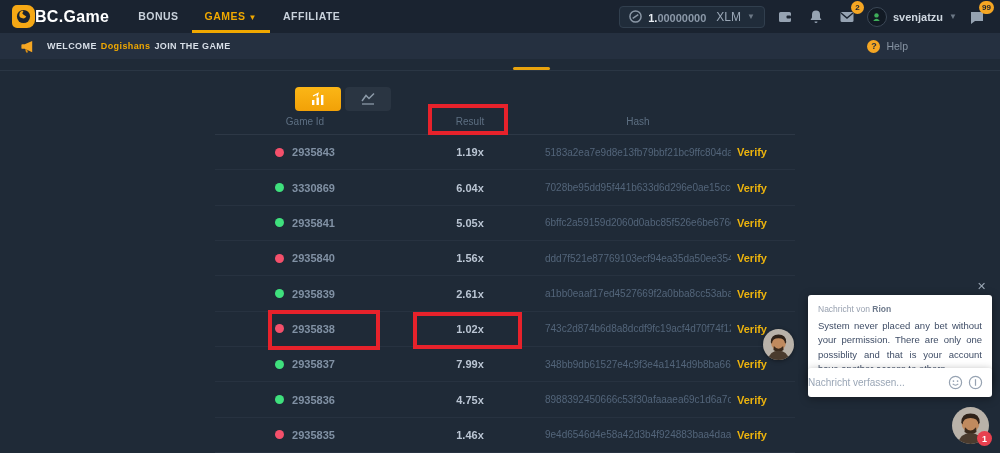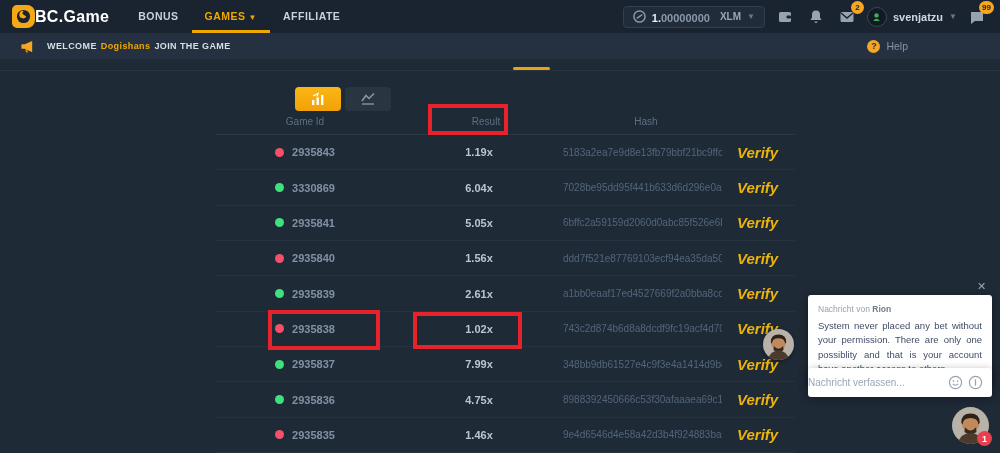--- a/index.html
+++ b/index.html
@@ -17,21 +17,21 @@
   .nav { display:flex; margin-left:16px; height:33px; }
   .nav-item { color:#c9d2dc; font-size:10.5px; font-weight:bold; letter-spacing:.5px;
               padding:0 13px; line-height:33px; cursor:pointer; position:relative; }
   .nav-item.active { color:#f0a800; border-bottom:3px solid #f0a800; }
   .nav-item .caret { font-size:8px; margin-left:3px; color:#f0a800; }
   .topbar-right { margin-left:auto; display:flex; align-items:center; gap:9px; }
   .balance-pill { display:flex; align-items:center; gap:6px; height:22px; padding:0 9px;
                   background:#202c3a; border:1px solid #313f4e; border-radius:4px; cursor:pointer; }
   .balance-main { color:#e8edf3; font-size:11px; font-weight:bold; }
   .balance-frac { color:#8b98a8; font-size:11px; font-weight:bold; }
-  .currency { color:#9aa7b6; font-size:10px; font-weight:bold; margin-left:4px; }
+  .currency { color:#9aa7b6; font-size:12px; font-weight:normal; margin-left:4px; }
   .sm-caret { color:#6b7785; font-size:8px; }
   .icon-btn { position:relative; width:22px; height:22px; display:flex; align-items:center;
               justify-content:center; cursor:pointer; }
   .icon-btn svg { width:16px; height:16px; fill:#96a3b2; }
   .badge { position:absolute; top:-5px; right:-6px; min-width:13px; height:13px; padding:0 3px;
            background:#f5a623; border-radius:8px; color:#1a2330; font-size:8px; font-weight:bold;
            display:flex; align-items:center; justify-content:center; }
   .user-chip { display:flex; align-items:center; gap:6px; cursor:pointer; }
   .user-avatar { width:20px; height:20px; border-radius:50%; background:#121a24;
                  border:1px solid #3c4857; display:flex; align-items:center; justify-content:center; }
@@ -57,33 +57,33 @@
   .toggle-group { position:absolute; top:28px; left:295px; display:flex; gap:4px; }
   .toggle-btn { width:46px; height:24px; border-radius:4px; display:flex; align-items:center;
                 justify-content:center; cursor:pointer; }
   .toggle-btn.active { background:linear-gradient(#fbb616,#f2a107); }
   .toggle-btn.inactive { background:#2a3542; }
   .toggle-btn svg { width:16px; height:14px; }
 
   
   .history-table { position:absolute; top:49px; left:215px; width:580px; }
   .thead { display:grid; grid-template-columns:180px 150px 1fr 64px; height:27px; align-items:center;
-           border-bottom:1px solid rgba(141,158,176,.13);gap:16px; }
+           border-bottom:1px solid rgba(141,158,176,.13); }
   .th { color:#5d6f82; font-size:10px; text-align:center; }
   .trow { display:grid; grid-template-columns:180px 150px 1fr 64px; height:35.35px; align-items:center;
-          border-bottom:1px solid rgba(141,158,176,.08);gap:9px; }
+          border-bottom:1px solid rgba(141,158,176,.08); }
   .cell { text-align:center; }
   .cid { display:flex; align-items:center; justify-content:center; gap:8px; }
   .dot { width:9px; height:9px; border-radius:50%; display:inline-block; }
   .dot.lose { background:#f4506b; }
   .dot.win  { background:#3fe07d; }
   .idtxt { color:#8191a4; font-size:11px; font-weight:bold; }
   .cres { color:#bac5d3; font-size:11px; font-weight:bold; }
   .chash { color:#53657a; font-size:10px; white-space:nowrap; overflow:hidden; }
-  .cver { color:#ecb30d; font-size:15px; font-weight:bold; text-align:left; padding-left:6px; cursor:pointer;font-style:italic; }
+  .cver { color:#ecb30d; font-size:11px; font-weight:bold; text-align:left; padding-left:6px; cursor:pointer; }
 
   
   .red-box { position:absolute; border:4px solid #e7222b; z-index:5; pointer-events:none; }
   .rb-header { top:45px; left:428px; width:80px; height:31px; }
   .rb-gameid { top:251px; left:268px; width:112px; height:40px; }
   .rb-result { top:253px; left:413px; width:109px; height:37px; }
 
   
   .chat-close { position:absolute; top:280px; left:977px; color:#9aa6b4; font-size:11px;
                 cursor:pointer; z-index:10; }

